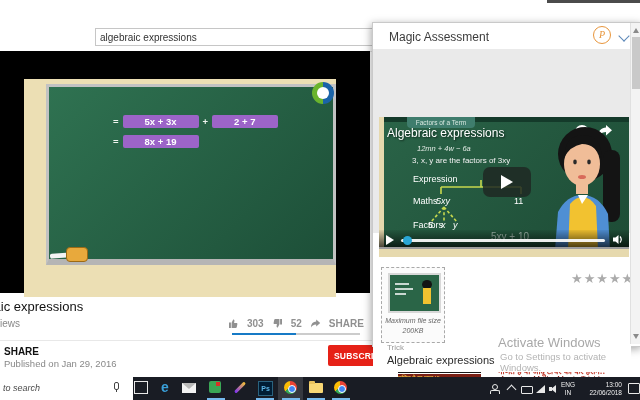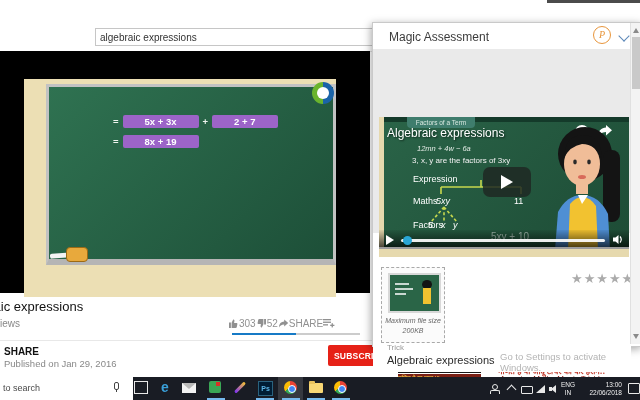--- a/index.html
+++ b/index.html
@@ -39,21 +39,21 @@
   #eq2{left:113px;top:84px;}
   #duster{left:50px;top:196px;width:38px;height:14px;}
   #chalk{position:absolute;left:0;top:6px;width:22px;height:5px;background:#f4f4f4;border-radius:2px;transform:rotate(-4deg);}
   #duster-body{position:absolute;left:16px;top:0;width:20px;height:13px;background:#e8a93c;border-radius:4px;border:1px solid #9c6a14;}
 
   
   #vtitle-clip{left:0;top:299px;width:220px;height:15px;}
   #vtitle{margin-left:-44px;font-size:13px;color:#111;}
   #views-clip{left:0;top:318px;width:120px;height:12px;}
   #views{margin-left:-5px;font-size:10px;color:#888;}
-  #actions{left:228px;top:318px;display:flex;align-items:flex-end;color:#909090;font-size:10px;font-weight:normal;}
+  #actions{left:228px;top:318px;display:flex;align-items:flex-end;gap:8px;color:#909090;font-size:10px;font-weight:bold;}
   #sentiment-track{left:232px;top:333px;width:128px;height:2px;background:#ccc;}
   #sentiment-fill{left:232px;top:333px;width:64px;height:2px;background:#167ac6;}
   #info-div{left:0;top:340px;width:372px;height:1px;background:#e8e8e8;}
   #channel{left:4px;top:346px;font-size:10px;font-weight:bold;color:#111;}
   #published{left:4px;top:358px;font-size:9.5px;color:#888;}
   #subscribe{left:328px;top:345px;width:57px;height:21px;background:#e62117;color:#fff;font-size:8.5px;font-weight:bold;text-align:center;line-height:21px;border:none;border-radius:2px;letter-spacing:.2px;}
 
   
   #rel-thumb1{left:398px;top:346px;width:83px;height:27px;background:#181818;}
   #rel-thumb1 .redband{position:absolute;left:0;top:0;width:83px;height:6px;background:repeating-linear-gradient(90deg,#c62828 0 9px,#e9e2d8 9px 12px);}
@@ -117,21 +117,21 @@
 
   
   #pscroll{position:absolute;right:0;top:0;width:10px;height:321px;background:#f3f3f3;border-left:1px solid #e0e0e0;}
   .sb-arrow{position:absolute;left:2px;width:0;height:0;border-left:3px solid transparent;border-right:3px solid transparent;}
   #sb-up{top:5px;border-bottom:5px solid #8a8a8a;}
   #sb-down{bottom:5px;border-top:5px solid #8a8a8a;}
   #sb-thumb{position:absolute;left:1px;top:14px;width:8px;height:52px;background:#c9c9c9;}
 
   
   #taskbar{left:0;top:377px;width:640px;height:23px;background:#191c24;z-index:70;}
-  #tb-search{position:absolute;left:0;top:0;width:130px;height:23px;background:#fff;color:#4a4a4a;font-size:9px;line-height:23px;padding-left:3px;}
+  #tb-search{position:absolute;left:0;top:0;width:130px;height:23px;background:#fff;color:#4a4a4a;font-size:9px;line-height:23px;padding-left:3px;font-style:italic;}
   #tb-mic{position:absolute;left:112px;top:5px;width:7px;height:10px;}
   #tb-mic .cap{position:absolute;left:2px;top:0;width:3px;height:6px;border:1px solid #444;border-radius:2px;}
   #tb-mic .stand{position:absolute;left:3.5px;top:7px;width:1px;height:3px;background:#444;}
   .tb-ic{position:absolute;top:4px;}
   .underline{position:absolute;top:21px;width:18px;height:2px;background:#76b9ed;}
   #ic-task{width:12px;height:11px;border:1px solid #e8e8e8;background:linear-gradient(90deg,transparent 45%,#191c24 45%,#191c24 55%,transparent 55%);}
   #ic-edge{font-size:14px;font-weight:bold;color:#3aa0da;line-height:14px;top:3px;}
   #ic-mail{width:14px;height:10px;background:#f2f2f2;top:6px;}
   #ic-mail::after{content:"";position:absolute;left:0;top:0;width:0;height:0;border-left:7px solid transparent;border-right:7px solid transparent;border-top:6px solid #b8b8b8;}
   #ic-s{width:12px;height:12px;background:#3aa655;border-radius:2px;}
@@ -229,20 +229,21 @@
   <div class="abs" id="rel-thumb1">
     <div class="redband"></div>
     <div class="t">4 Practical Tips</div>
     <div class="d">4:54</div>
   </div>
   <div class="abs" id="rel-note">Recommended for you</div>
   <div class="abs" id="rel-thumb2">गणित है या जादू !!!</div>
   <div class="abs" id="rel2-title">गणित है या जादू टीचर का करे हैरान!!</div>
   <div class="abs" id="rel2-sub">Amazing Maths Magic Trick!</div>
 
+  <div class="abs" id="wm1">Activate Windows</div>
   <div class="abs" id="wm2">Go to Settings to activate Windows.</div>
 
   <div class="abs" id="panel">
     <div id="panel-header">
       <div id="panel-title">Magic Assessment</div>
       <div id="p-badge">P</div>
       <div id="panel-chevron"></div>
     </div>
     <div id="panel-body">
 

